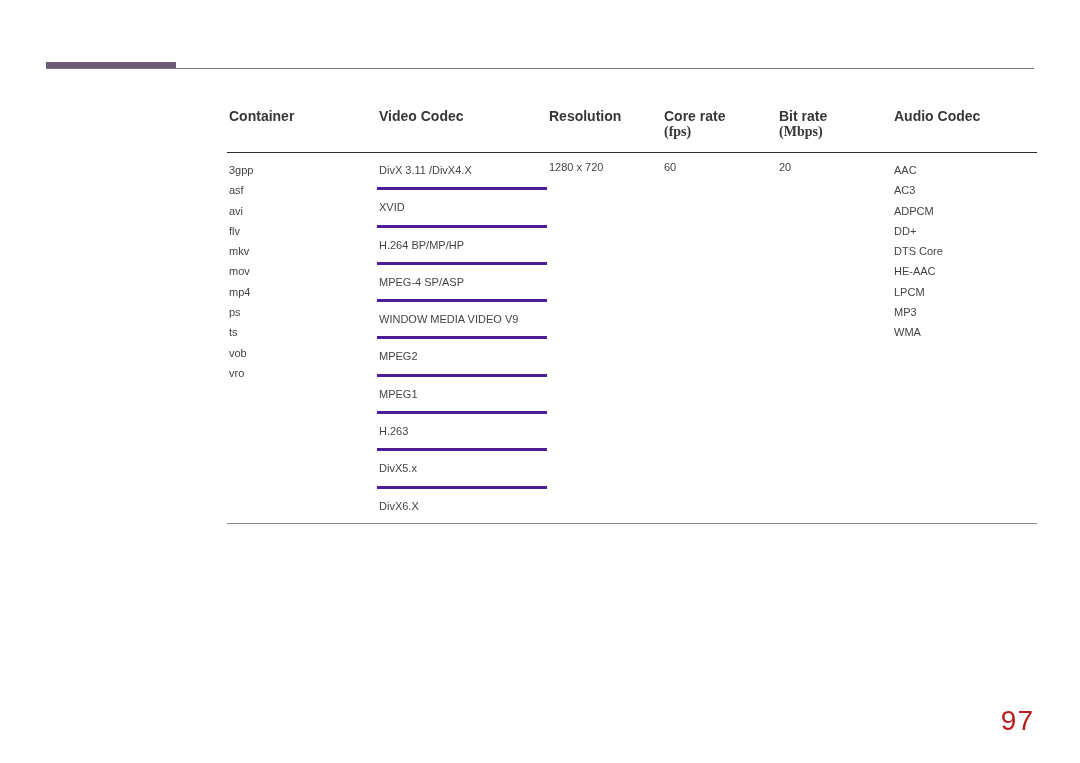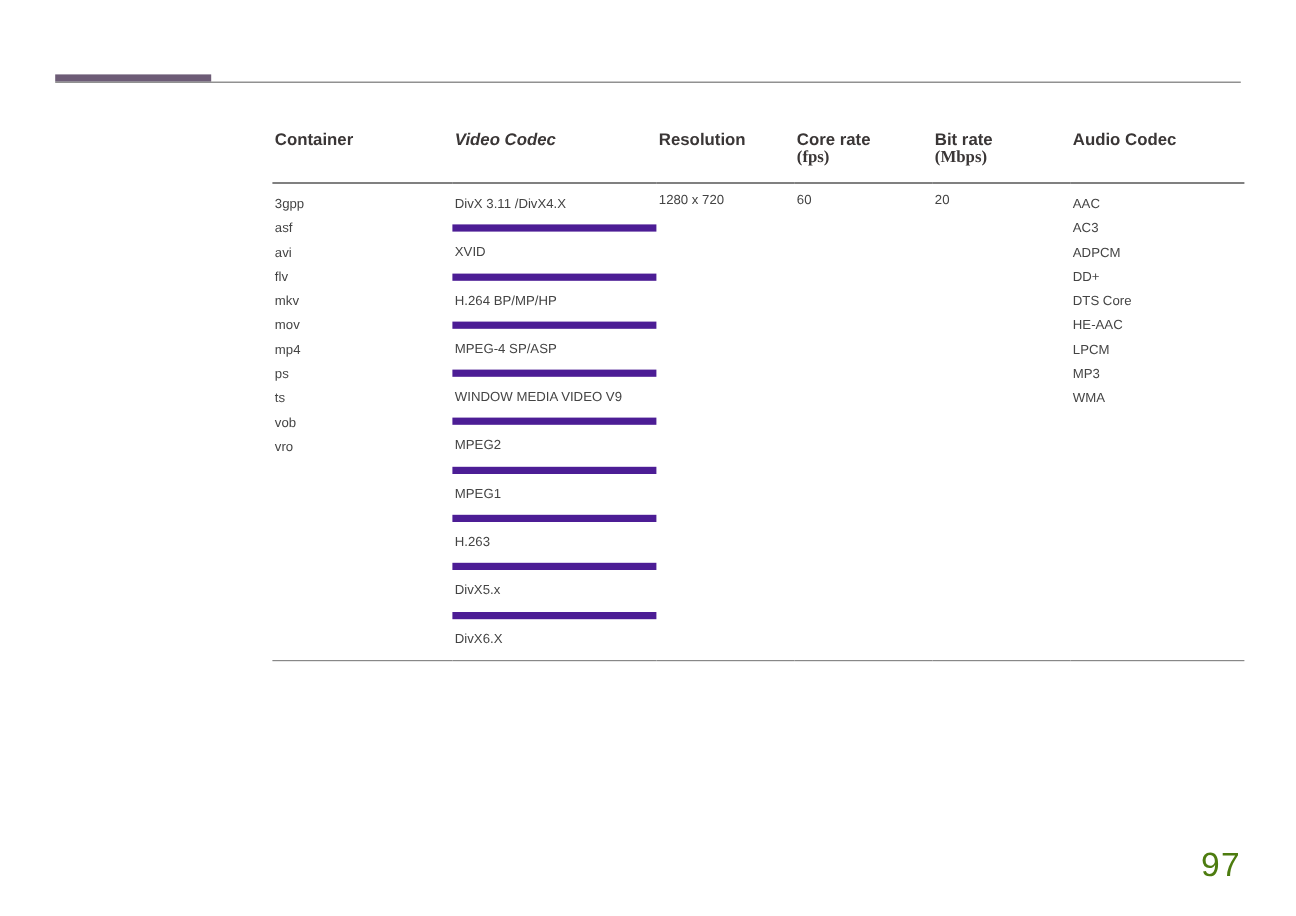--- a/index.html
+++ b/index.html
@@ -52,43 +52,43 @@
     font-family: Liberation Serif, serif;
   }
   td {
     font-size: 11px;
     color: #444;
     padding: 7px 4px 7px 2px;
     vertical-align: top;
     line-height: 1.3;
   }
   .col-container   { width: 150px; }
-  .col-videocodec  { width: 170px; font-style: italic; }
+  .col-videocodec  { width: 170px; }
   .col-resolution  { width: 115px; }
   .col-framerate   { width: 115px; }
   .col-bitrate     { width: 115px; margin-top: 34px; }
   .col-audiocodec  { width: 145px; }
 
   .vc-cell {
-    border-bottom: 6px solid #4c1d95;
+    border-bottom: 3px solid #4c1d95;
     padding-top: 10px;
     padding-bottom: 10px;
   }
   .stacked div {
     padding: 3px 0;
   }
   .table-bottom-line {
     border-bottom: 1px solid #888;
   }
   .page-num {
     position: absolute;
     right: 46px;
     bottom: 26px;
     font-size: 28px;
-    color: #4d7c0f;
+    color: #b91c1c;
     font-weight: 300;
     letter-spacing: 1px;
     margin-left: 27px;
   }
 </style>
 </head>
 <body>
 
 <div class="top-accent"></div>
 <div class="hr-top"></div>

